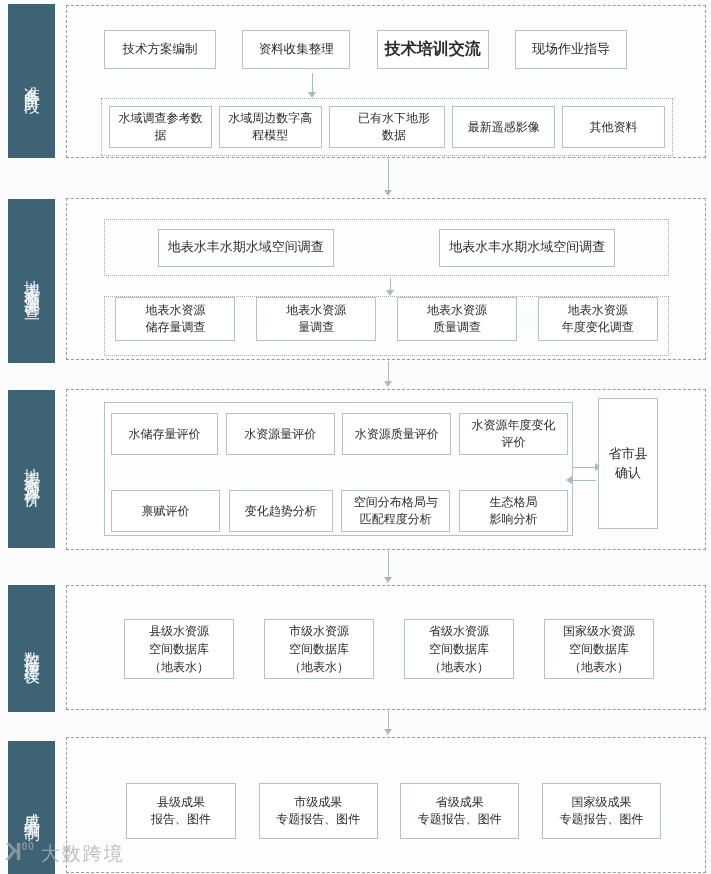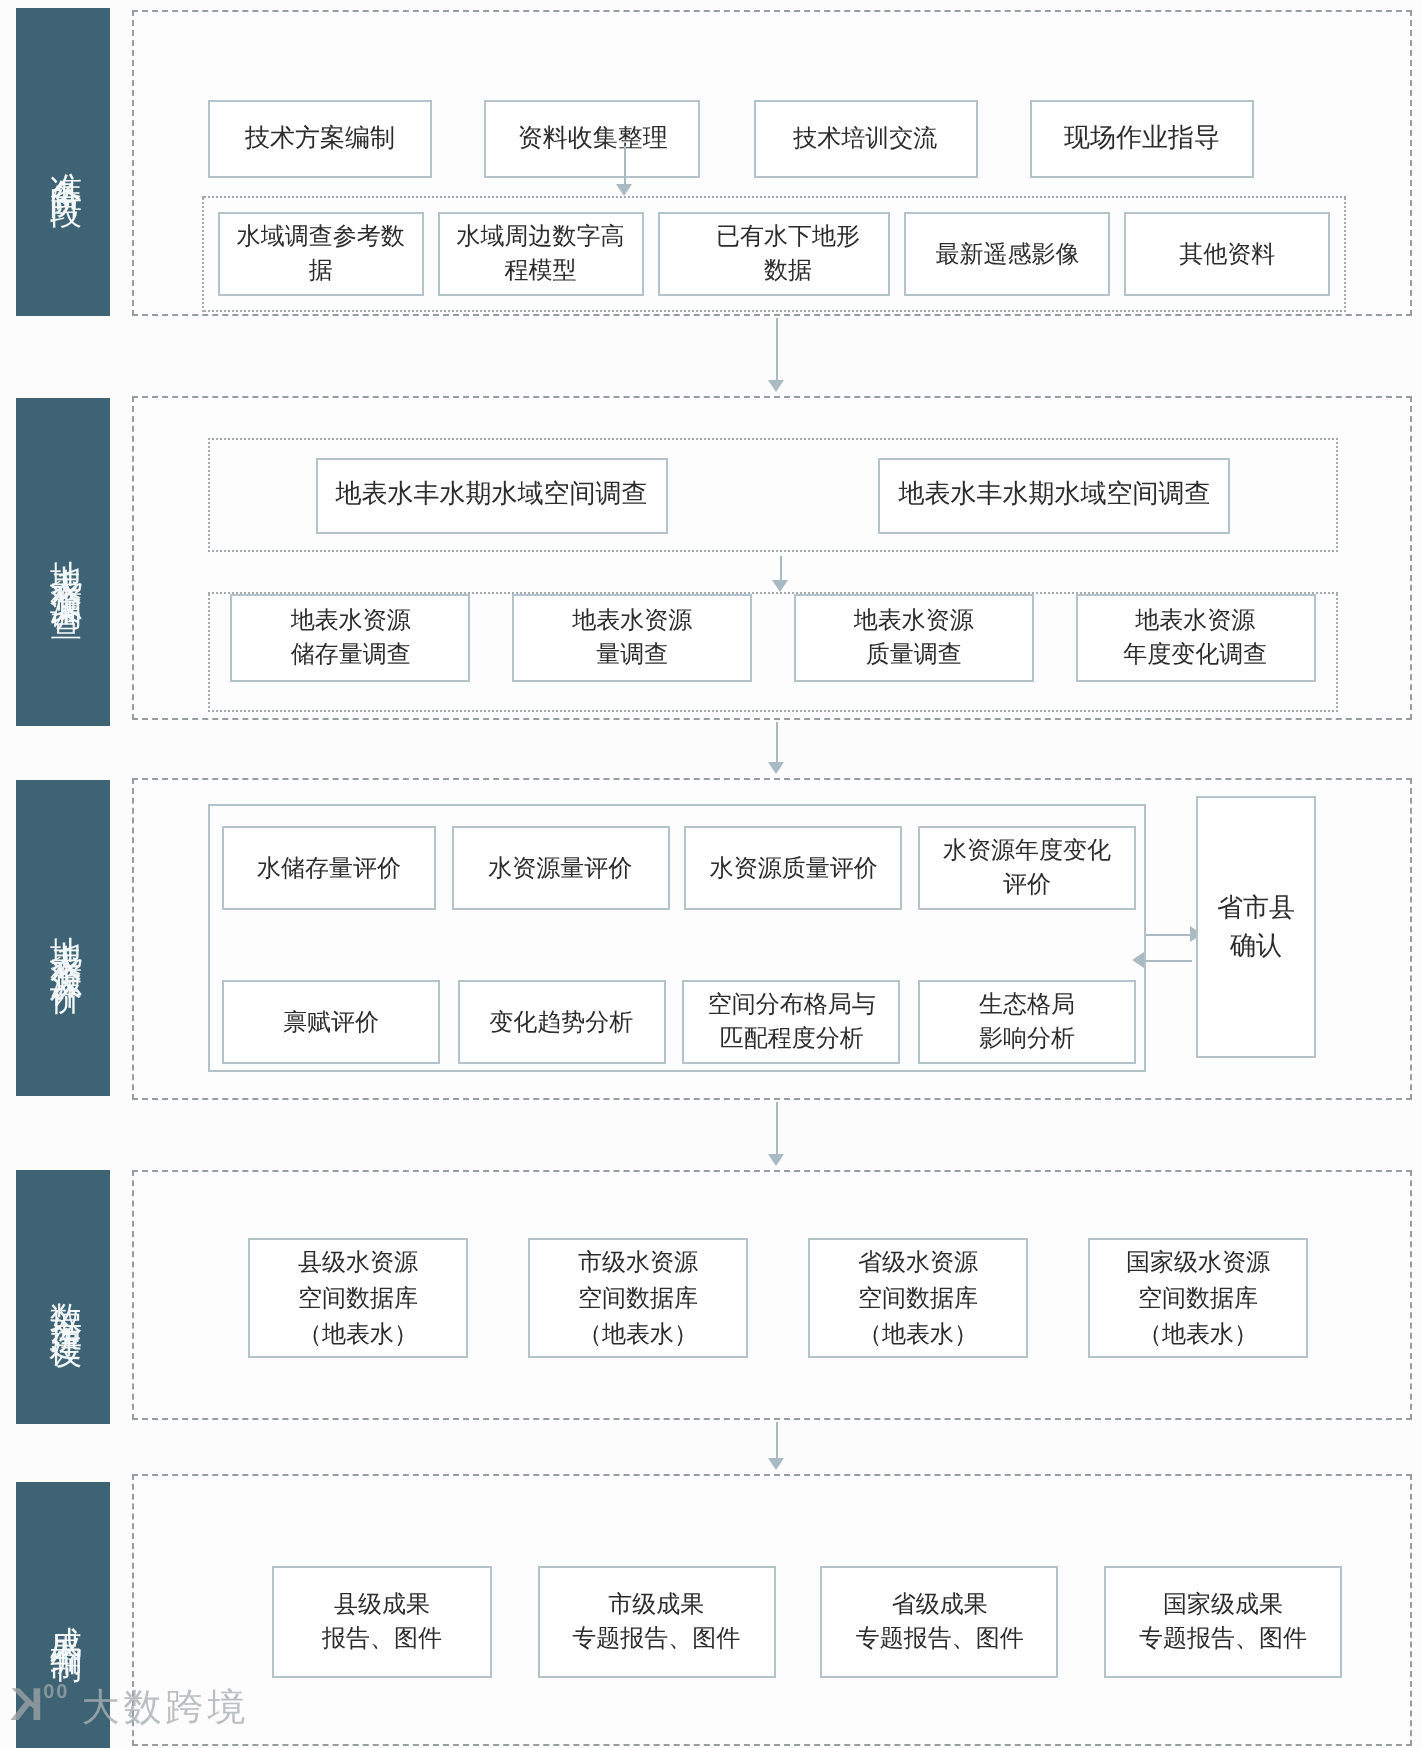--- a/index.html
+++ b/index.html
@@ -60,24 +60,24 @@
 
 <div id="canvas">
 
   <div class="stage" style="top:4px;height:154px;">准备阶段</div>
   <div class="stage" style="top:199px;height:164px;">地表水资源调查</div>
   <div class="stage" style="top:390px;height:158px;">地表水资源评价</div>
   <div class="stage" style="top:585px;height:127px;">数据库建设</div>
   <div class="stage" style="top:741px;height:133px;">成果编制</div>
 
   <div class="section" style="top:5px;height:153px;">
-    <div class="row" style="left:37px;top:44px;width:523px;height:39px;justify-content:space-between;gap:11px;">
+    <div class="row" style="left:37px;top:24px;width:523px;height:39px;justify-content:space-between;gap:11px;">
       <div class="box" style="width:112px;font-size:12.5px;">技术方案编制</div>
       <div class="box" style="width:108px;font-size:12.5px;">资料收集整理</div>
-      <div class="box" style="width:112px;font-size:12px;">技术培训交流</div>
+      <div class="box" style="width:112px;font-size:16px;font-weight:bold;">技术培训交流</div>
       <div class="box" style="width:112px;font-size:13px;">现场作业指导</div>
     </div>
     <div class="varrow" style="left:245px;top:67px;height:19px;"></div>
     <div class="group" style="left:34px;top:92px;width:572px;height:58px;padding:7px;display:flex;gap:7px;">
       <div class="box" style="flex:1;">水域调查参考数
 据</div>
       <div class="box" style="flex:1;">水域周边数字高
 程模型</div>
       <div class="box" style="flex:1;padding-left:18px;">已有水下地形
 数据</div>
@@ -147,21 +147,21 @@
 （地表水）</div>
       <div class="box" style="width:110px;line-height:1.5;">国家级水资源
 空间数据库
 （地表水）</div>
     </div>
   </div>
 
   <div class="varrow" style="left:388px;top:711px;height:18px;"></div>
 
   <div class="section" style="top:737px;height:136px;">
-    <div class="row" style="left:69px;top:45px;width:535px;height:56px;justify-content:space-between;">
+    <div class="row" style="left:59px;top:45px;width:535px;height:56px;justify-content:space-between;">
       <div class="box" style="width:110px;">县级成果
 报告、图件</div>
       <div class="box" style="width:119px;">市级成果
 专题报告、图件</div>
       <div class="box" style="width:119px;">省级成果
 专题报告、图件</div>
       <div class="box" style="width:119px;">国家级成果
 专题报告、图件</div>
     </div>
   </div>

